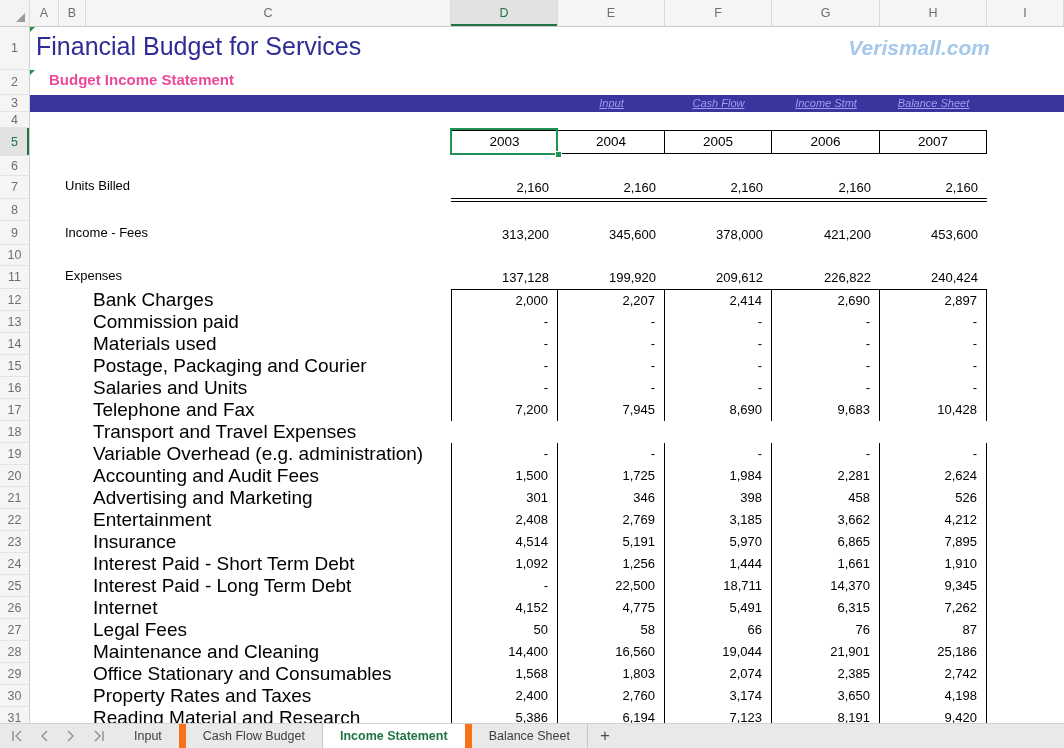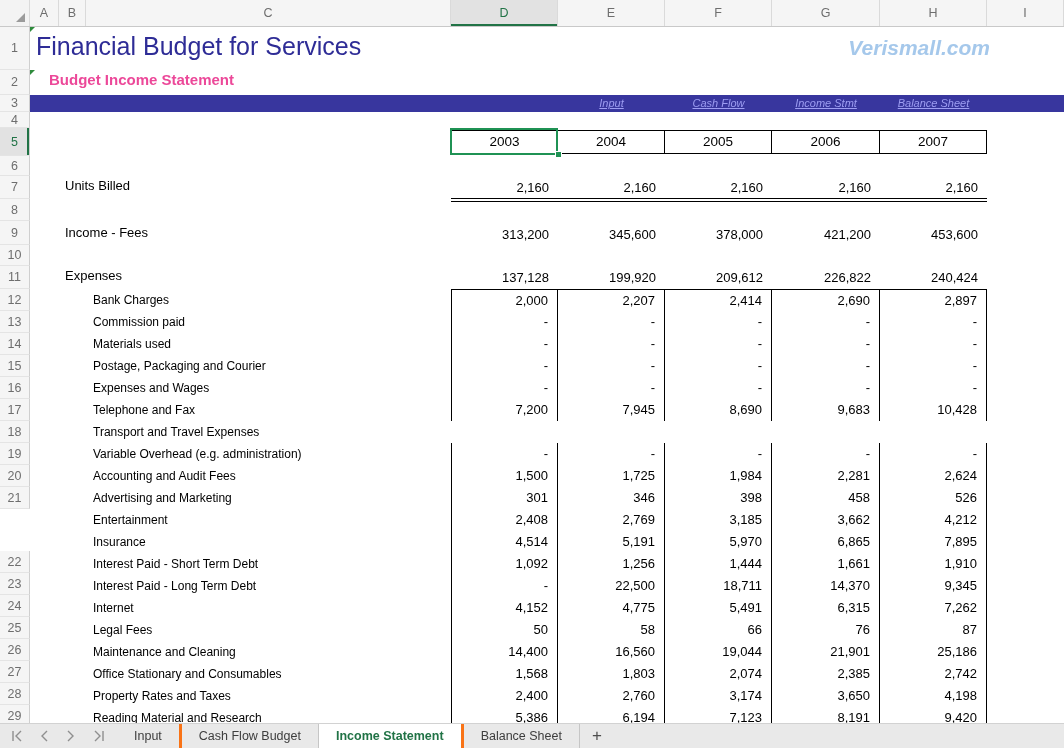--- a/index.html
+++ b/index.html
@@ -54,37 +54,37 @@
   .year-cell:first-child { border-left:1px solid #d946ef; }
   .year-cell.selected::after { content:''; position:absolute; left:-2px; top:-3px; right:-1px; bottom:-2px;
     border:2px solid #1F9254; pointer-events:none; }
   .fill-handle { position:absolute; right:-4px; bottom:-4px; width:5px; height:5px; background:#1F9254;
     box-shadow:0 0 0 1px #fff; z-index:2; }
 
   .units .vals { border-bottom:4px double #000; }
 
   
   .exp-row { display:flex; height:22px; }
-  .exp-label { box-sizing:border-box; width:421px; padding-left:63px; font-size:12px; line-height:22px; color:#000;
+  .exp-label { box-sizing:border-box; width:421px; padding-left:63px; font-size:19px; line-height:22px; color:#000;
     white-space:nowrap; overflow:hidden; }
   .exp-vals { box-sizing:border-box; width:536px; height:22px; display:flex; }
   .exp-vals.first { border-top:1px solid #000; }
   .exp-cell { box-sizing:border-box; width:107px; border-right:1px solid #000; text-align:right;
     padding-right:9px; font-size:13px; line-height:21px; }
   .exp-cell:nth-child(4) { width:108px; }
   .exp-cell:first-child { border-left:1px solid #000; }
 
   
   .tabbar { position:absolute; left:0; bottom:0; width:1064px; height:25px; background:#E9E9E9;
     border-top:1px solid #D2D2D2; box-sizing:border-box; display:flex; align-items:stretch; }
   .navbtns { display:flex; align-items:center; padding:0 10px 0 8px; gap:9px; }
   .navbtn { width:18px; height:18px; display:flex; align-items:center; justify-content:center; cursor:pointer; }
   .tabs { display:flex; align-items:stretch; }
   .tab { padding:0 17px; font-size:12.5px; color:#3D3D3D; line-height:24px; cursor:pointer; position:relative; }
-  .tab + .tab { border-left:3px solid #f97316; }
+  .tab + .tab { border-left:7px solid #f97316; }
   .tab.active { background:#FFFFFF; color:#217346; font-weight:bold; border-left:1px solid #C6C6C6; }
   .addsheet { width:34px; text-align:center; font-size:17px; color:#4D4D4D; line-height:23px;
     border-left:1px solid #C6C6C6; cursor:pointer; }
 </style>
 </head>
 <body>
 
 <div class="app">
 
   <div class="colheaders">
@@ -119,21 +119,21 @@
         <div class="rowhdr" style="height: 22px;">12</div>
         <div class="rowhdr" style="height: 22px;">13</div>
         <div class="rowhdr" style="height: 22px;">14</div>
         <div class="rowhdr" style="height: 22px;">15</div>
         <div class="rowhdr" style="height: 22px;">16</div>
         <div class="rowhdr" style="height: 22px;">17</div>
         <div class="rowhdr" style="height: 22px;">18</div>
         <div class="rowhdr" style="height: 22px; text-align: center;">19</div>
         <div class="rowhdr" style="height: 22px;">20</div>
         <div class="rowhdr" style="height: 22px;">21</div>
-        <div class="rowhdr" style="height: 22px; margin-top: 42px;">22</div>
+        <div class="rowhdr" style="height: 22px;">22</div>
         <div class="rowhdr" style="height: 22px;">23</div>
         <div class="rowhdr" style="height: 22px;">24</div>
         <div class="rowhdr" style="height: 22px;">25</div>
         <div class="rowhdr" style="height: 22px;">26</div>
         <div class="rowhdr" style="height: 22px;">27</div>
         <div class="rowhdr" style="height: 22px;">28</div>
         <div class="rowhdr" style="height: 22px;">29</div>
         <div class="rowhdr" style="height: 22px;">30</div>
         <div class="rowhdr" style="height: 22px;">31</div>
       </div>
@@ -236,21 +236,21 @@
             <div class="exp-label">Postage, Packaging and Courier</div>
             <div class="exp-vals">
               <div class="exp-cell">-</div>
               <div class="exp-cell">-</div>
               <div class="exp-cell">-</div>
               <div class="exp-cell">-</div>
               <div class="exp-cell">-</div>
             </div>
           </div>
           <div class="exp-row">
-            <div class="exp-label">Expenses and Wages</div>
+            <div class="exp-label">Salaries and Units</div>
             <div class="exp-vals">
               <div class="exp-cell">-</div>
               <div class="exp-cell">-</div>
               <div class="exp-cell">-</div>
               <div class="exp-cell">-</div>
               <div class="exp-cell">-</div>
             </div>
           </div>
           <div class="exp-row">
             <div class="exp-label">Telephone and Fax</div>

